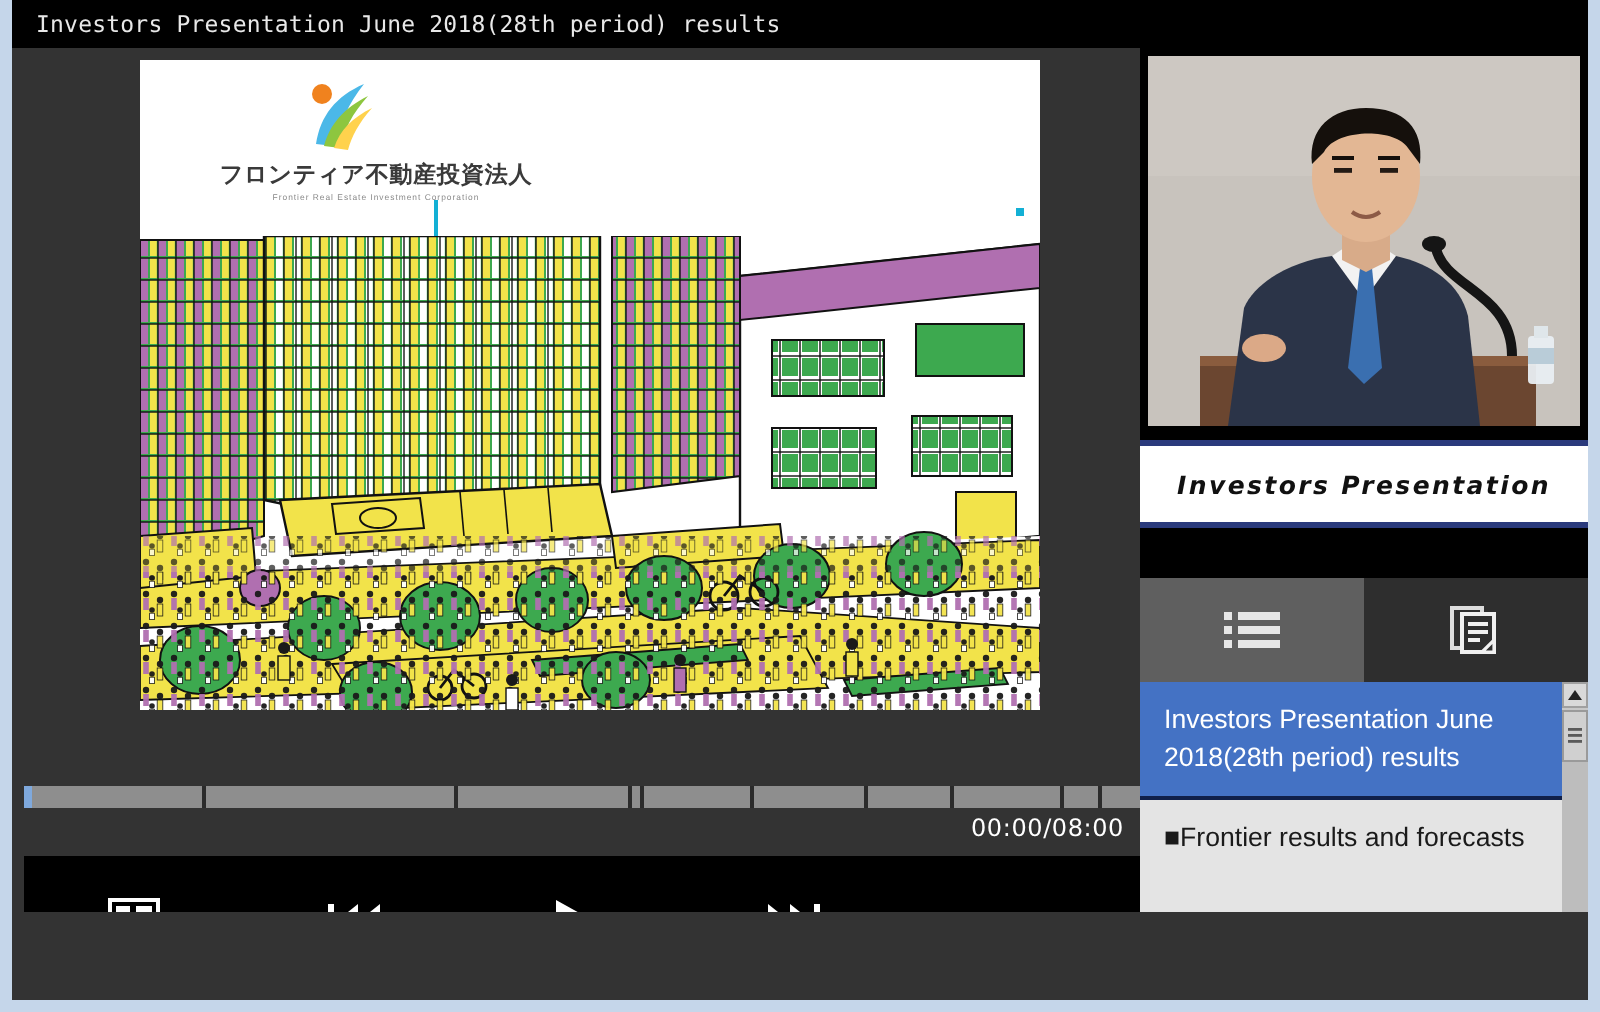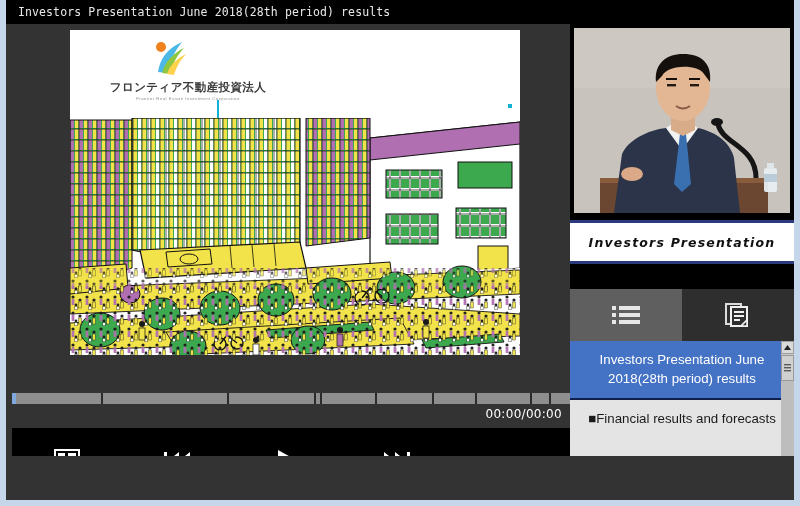--- a/index.html
+++ b/index.html
@@ -151,21 +151,20 @@
   .ctrl {
     width: 110px; display: flex; align-items: center; justify-content: center;
     cursor: pointer;
   }
   .ctrl svg { display: block; }
 
   
   .rightcol {
     position: absolute; left: 564px; top: 0; width: 224px; height: 432px;
     background: #000;
-    text-align: center;
   }
   .video {
     position: absolute; left: 0; top: 0; width: 224px; height: 193px;
     background: #000;
     overflow: hidden;
   }
   .caption {
     position: absolute; left: 0; top: 196px; width: 224px; height: 44px;
     background: #ffffff;
     border-top: 3px solid #2a3a7c;
@@ -401,21 +400,21 @@
             <div class="seg" style="flex: 0 0 9.53307%;"></div>
             <div class="seg" style="flex: 0 0 9.9144%;"></div>
             <div class="seg" style="flex: 0 0 7.24514%;"></div>
             <div class="seg" style="flex: 0 0 9.53307%;"></div>
             <div class="seg" style="flex: 0 0 3.05058%;"></div>
             <div class="seg" style="flex: 0 0 5.33852%;"></div>
           </div>
       </div>
 
       <div class="time-row">
-        <div class="time-label">00:00/00:00</div>
+        <div class="time-label">00:00/08:00</div>
       </div>
 
       <div class="controls">
         <div class="ctrl">
           <svg width="26" height="22" viewBox="0 0 26 22">
             <rect x="1" y="1" width="24" height="20" fill="none" stroke="#fff" stroke-width="2"></rect>
             <rect x="4" y="4" width="7" height="14" fill="#fff"></rect>
             <rect x="14" y="4" width="8" height="5.5" fill="#fff"></rect>
             <rect x="14" y="12" width="8" height="6" fill="#fff"></rect>
           </svg>
@@ -508,21 +507,21 @@
             <rect x="10" y="18" width="6" height="2" fill="#f0f0f0"></rect>
           </svg>
         </div>
       </div>
 
       <div class="list">
         <div class="list-item selected">
           <span>Investors Presentation June 2018(28th period) results</span>
         </div>
         <div class="list-item normal">
-          <span>■Financial results and forecasts</span>
+          <span>■Frontier results and forecasts</span>
         </div>
       </div>
 
       <div class="vscroll">
         <div class="vs-btn">
           <svg width="7" height="5" viewBox="0 0 7 5">
             <polygon points="3.5,0 7,5 0,5" fill="#222"></polygon>
           </svg>
         </div>
         <div class="vs-track"></div>

